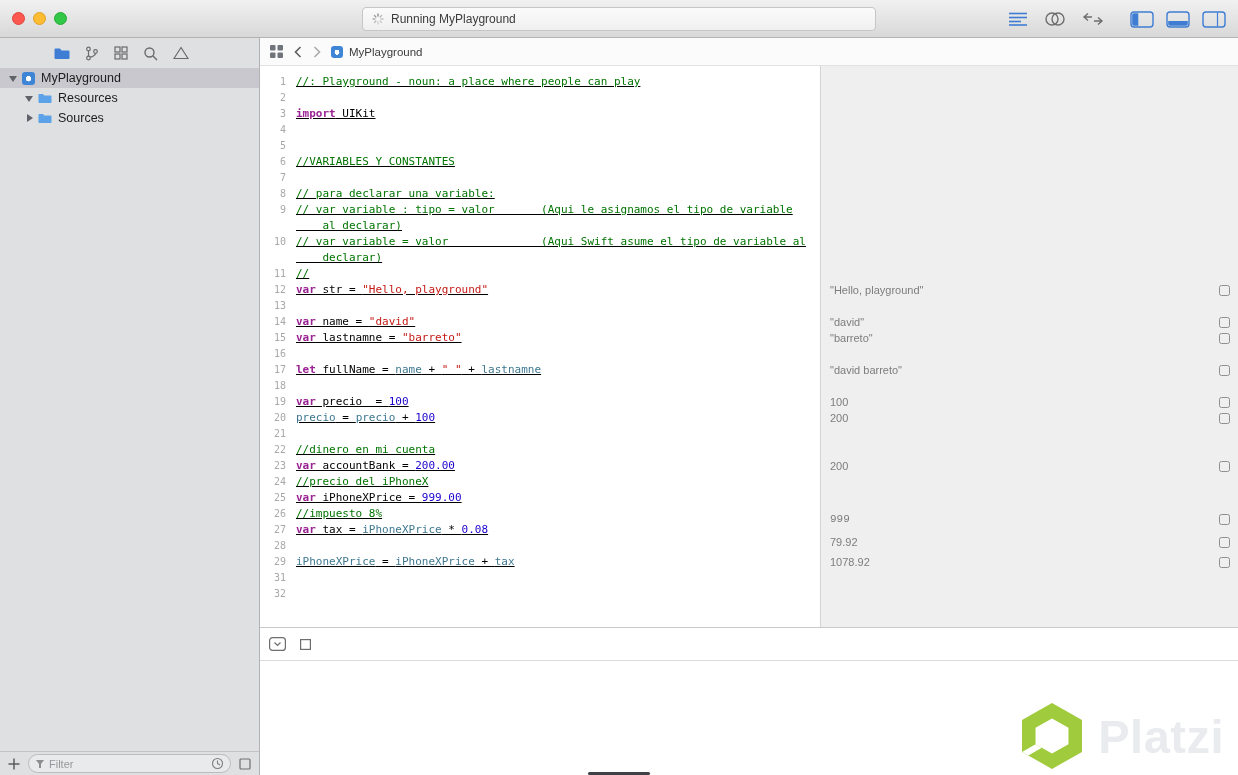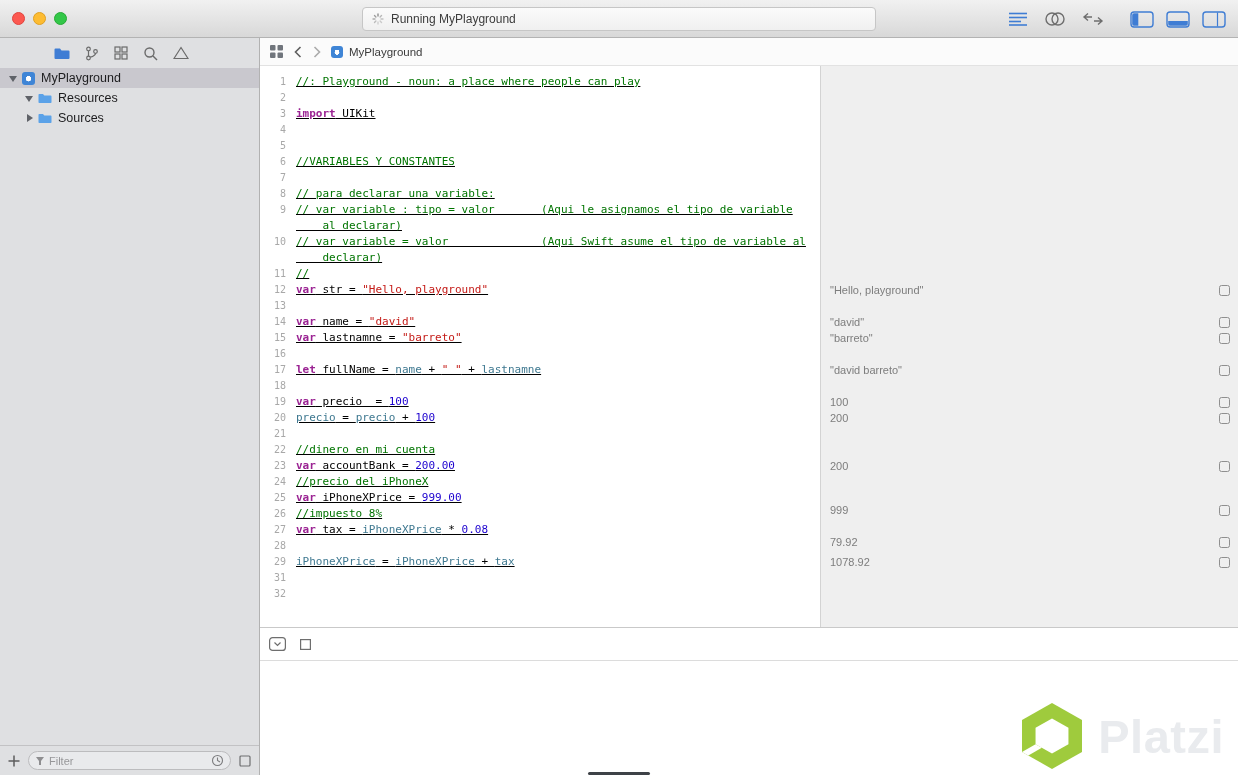--- a/index.html
+++ b/index.html
@@ -34,21 +34,21 @@
   .tree { flex: 1; }
   .tree-row { display: flex; align-items: center; height: 20px; padding-left: 8px; font-size: 12.5px; color: #1d1d1f; }
   .tree-row.child { padding-left: 24px; }
   .tree-row.selected { background: #c9c8ce; }
   .disc { width: 11px; height: 11px; position: relative; margin-right: 3px; flex: none; }
   .disc.down::before { content: ""; position: absolute; left: 1px; top: 3px; border-left: 4.5px solid transparent; border-right: 4.5px solid transparent; border-top: 6px solid #5f6268; }
   .disc.right::before { content: ""; position: absolute; left: 3px; top: 1px; border-top: 4.5px solid transparent; border-bottom: 4.5px solid transparent; border-left: 6px solid #5f6268; }
   .pg-ic { width: 13px; height: 13px; border-radius: 3px; flex: none; margin-right: 6px;
     background: radial-gradient(circle at 50% 52%, #fff 0 2.5px, #3f85d6 2.9px); }
   .folder-ic { display: flex; margin-right: 6px; flex: none; }
-  .sidebar-bottom { height: 30px; border-top: 1px solid #c2c2c4; display: flex; align-items: center; padding: 0 8px; gap: 8px; }
+  .sidebar-bottom { height: 24px; border-top: 1px solid #c2c2c4; display: flex; align-items: center; padding: 0 8px; gap: 8px; }
   .filter-field { flex: 1; height: 19px; border: 1px solid #bcbcbe; border-radius: 10px; background: #e9eaec;
     display: flex; align-items: center; gap: 4px; padding: 0 6px; }
   .filter-field input { flex: 1; min-width: 0; border: 0; outline: none; background: transparent; font-size: 11px; color: #3c3c3c; }
   .filter-field input::placeholder { color: #979799; }
 
   
   .main { flex: 1; display: flex; flex-direction: column; background: #fff; min-width: 0; }
   .jumpbar { height: 28px; display: flex; align-items: center; padding-left: 10px; background: #fbfbfb; border-bottom: 1px solid #e2e2e2; }
   .jumpbar .jb-gap { margin-right: 11px; display: flex; align-items: center; }
   .jump-label { font-size: 11.5px; color: #3b3b3b; margin-left: 6px; }
@@ -343,21 +343,21 @@
               <span class="rt"></span>
             </div>
             <div class="result-row" style="top: 344px;">
               <span class="rv">200</span>
               <span class="rt"></span>
             </div>
             <div class="result-row" style="top: 392px;">
               <span class="rv">200</span>
               <span class="rt"></span>
             </div>
-            <div class="result-row" style="top: 436px;">
+            <div class="result-row" style="top: 445px; font-family: Liberation Mono, monospace;">
               <span class="rv">999</span>
               <span class="rt"></span>
             </div>
             <div class="result-row" style="top: 468px;">
               <span class="rv">79.92</span>
               <span class="rt"></span>
             </div>
             <div class="result-row" style="top: 488px;">
               <span class="rv">1078.92</span>
               <span class="rt"></span>

